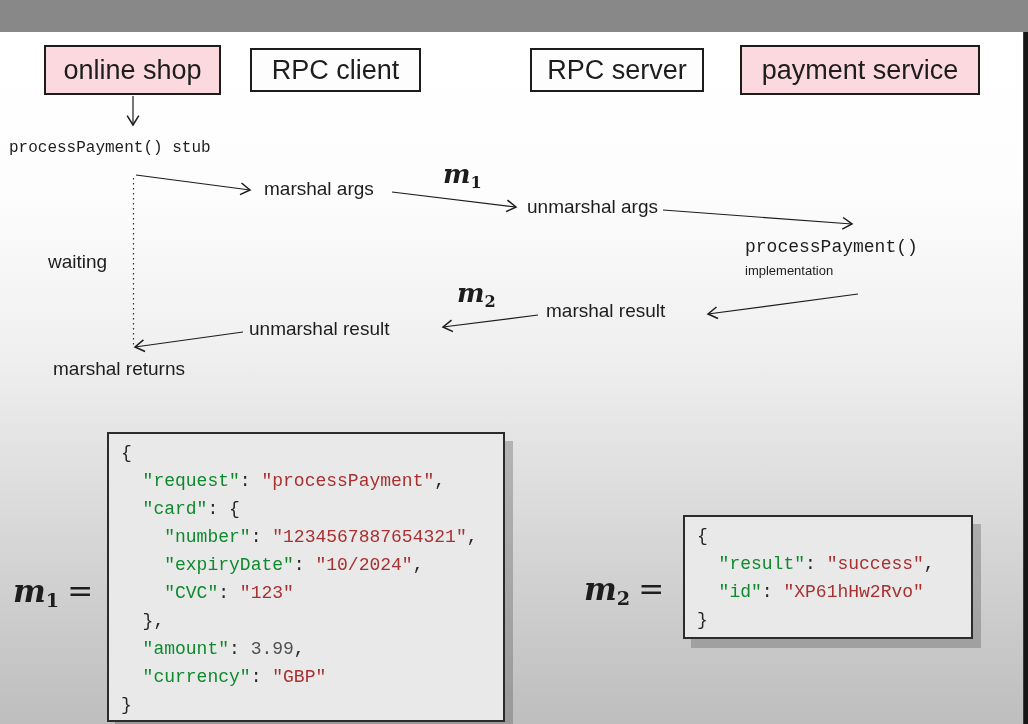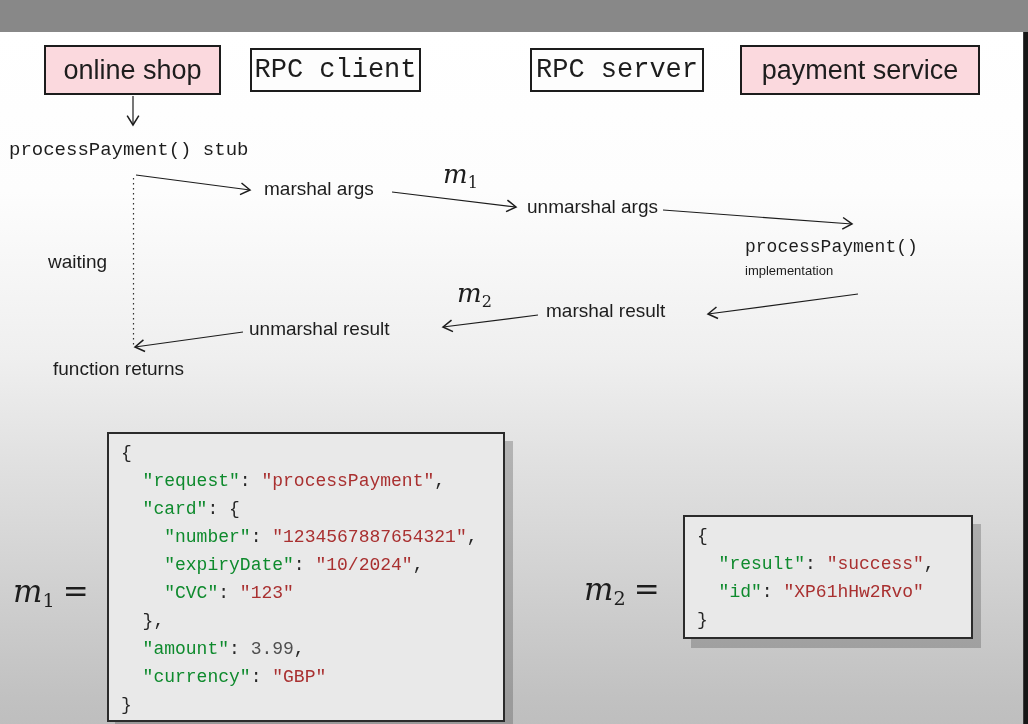--- a/index.html
+++ b/index.html
@@ -5,29 +5,29 @@
   html,body{margin:0;padding:0;background:#888;}
   #screen{
     position:relative;width:1028px;height:724px;overflow:hidden;
     background:linear-gradient(180deg,#ffffff 0%,#fdfdfd 22%,#efefef 45%,#e2e2e2 58%,#d2d2d2 75%,#c1c1c1 92%,#bbbbbb 100%);
     font-family:"Liberation Sans",sans-serif;color:#1d1d1d;margin-top:32px;
   }
   
   .hbox{position:absolute;border:2px solid #1c1c1c;display:flex;align-items:center;justify-content:center;
         font-size:27px;white-space:nowrap;box-sizing:border-box;}
   .hbox.pink{background:var(--box_pink);}
-  .hbox.white{background:var(--box_white);font-family:Liberation Mono, monospace;}
+  .hbox.white{background:var(--box_white);}
   
   .lbl{position:absolute;font-size:19px;white-space:nowrap;line-height:1.1;}
   .mono{font-family:"Liberation Mono","DejaVu Sans Mono",monospace;}
-  .stub{font-size:19px;}
+  .stub{font-size:16px;}
   .impl{position:absolute;text-align:left;line-height:23px;}
   .impl .l1{font-family:"Liberation Mono",monospace;font-size:18px;}
   .impl .l2{font-size:13px;}
-  .math{font-family:"DejaVu Serif",serif;font-style:italic;}
+  .math{font-family:"DejaVu Serif",serif;font-style:italic;font-weight:bold;}
   .math sub{font-style:normal;font-size:0.62em;vertical-align:-0.28em;}
   .mlabel{position:absolute;font-size:26px;}
   .eq{position:absolute;font-size:31px;white-space:nowrap;}
   .eq .sign{font-family:"DejaVu Serif",serif;font-style:normal;padding-left:8px;}
   
   svg.overlay{position:absolute;left:0;top:0;pointer-events:none;}
   
   .codebox{position:absolute;background:var(--code_box_bg);border:2px solid #2b2b2b;
            box-shadow:8px 9px 0 rgba(70,70,70,0.30);box-sizing:border-box;}
   .codebox pre{margin:0;padding:5px 4px 4px 12px;font-family:"Liberation Mono","DejaVu Sans Mono",monospace;
@@ -90,21 +90,21 @@
   <div class="impl" style="left:745px;top:204px;width:230px">
     <div class="l1">processPayment()</div>
     <div class="l2">implementation</div>
   </div>
   <div class="lbl" style="left:546px;top:269px">marshal result</div>
   <div class="mlabel math" style="left:457px;top:246px">
     <span>m</span><sub>2</sub>
   </div>
   <div class="lbl" style="left:249px;top:287px">unmarshal result</div>
   <div class="lbl" style="left:48px;top:220px">waiting</div>
-  <div class="lbl" style="left:53px;top:327px">function returns</div>
+  <div class="lbl" style="left:53px;top:327px">marshal returns</div>
 
   <div class="eq" style="left:13px;top:541px">
     <span class="math"><span>m</span><sub>1</sub></span><span class="sign">=</span>
   </div>
   <div class="codebox" style="left:107px;top:400px;width:398px;height:290px">
     <pre><span class="p">{</span>
 <span class="p">  </span><span class="k">"request"</span><span class="p">: </span><span class="s">"processPayment"</span><span class="p">,</span>
 <span class="p">  </span><span class="k">"card"</span><span class="p">: {</span>
 <span class="p">    </span><span class="k">"number"</span><span class="p">: </span><span class="s">"1234567887654321"</span><span class="p">,</span>
 <span class="p">    </span><span class="k">"expiryDate"</span><span class="p">: </span><span class="s">"10/2024"</span><span class="p">,</span>

